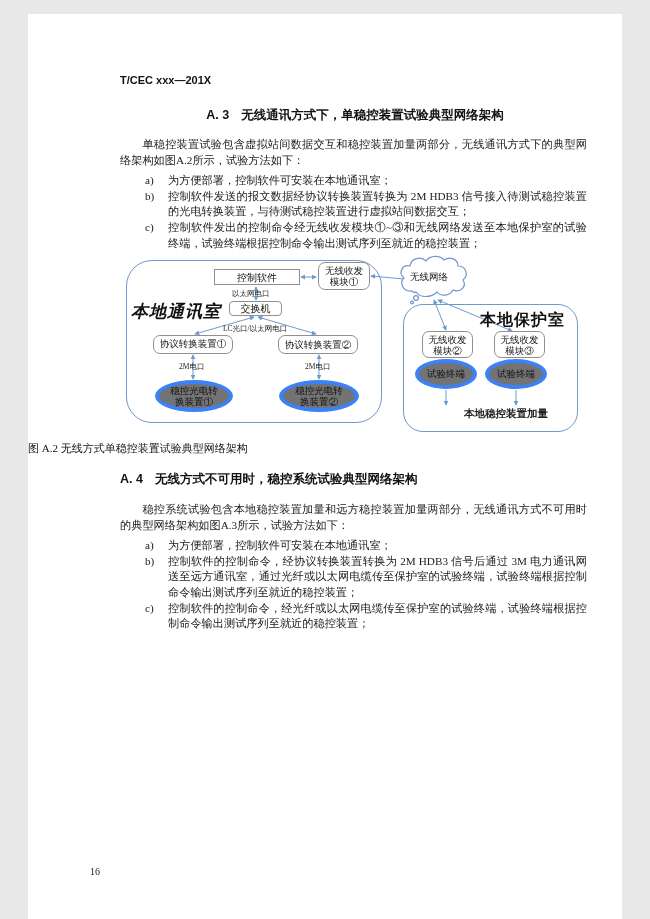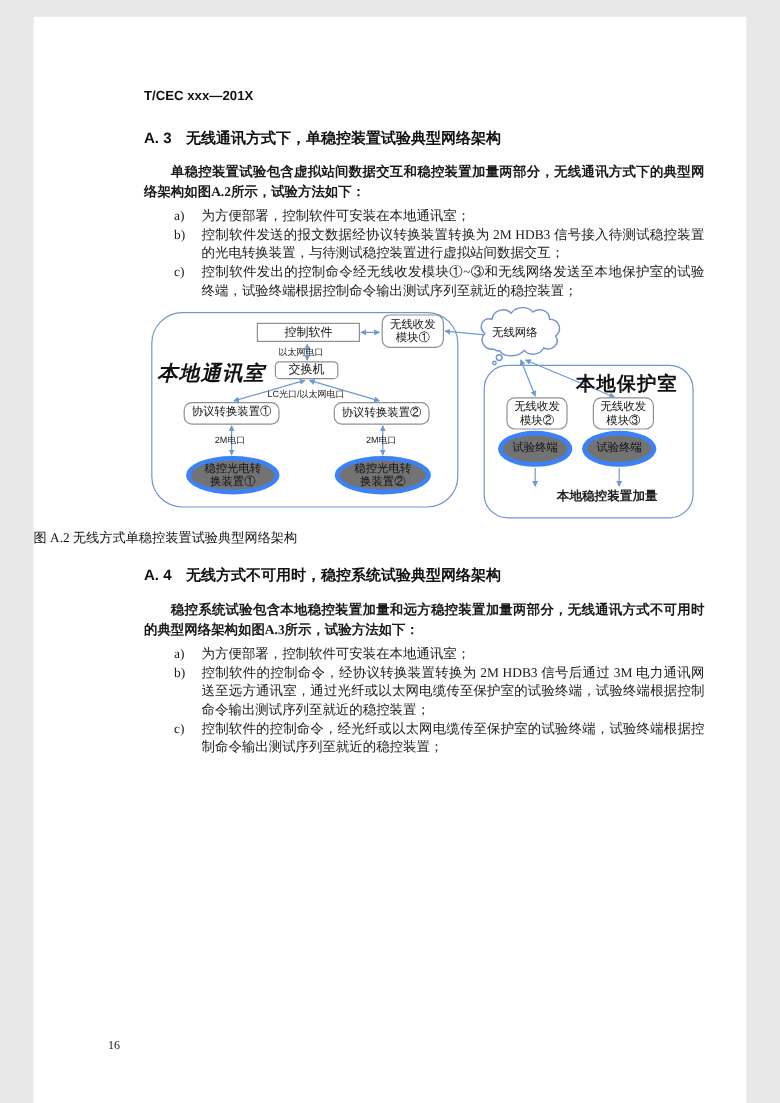--- a/index.html
+++ b/index.html
@@ -17,21 +17,21 @@
   .sec-heading {
     position:absolute; left:92px; width:470px;
     font-family:"Liberation Sans", sans-serif;
     font-size:12.5px; font-weight:bold; color:#111;
   }
   .sec-heading .hnum { margin-right:12px; }
   .textblock {
     position:absolute; left:92px; width:467px;
     font-size:11.2px; line-height:15.6px; text-align:justify;
   }
-  .para { text-indent:2em;font-weight:bold; }
+  .para { text-indent:2em; }
   .list { margin-top:5px; }
   .li { display:flex; }
   .li .mk { flex:0 0 23px; margin-left:25px; }
   .li .tx { flex:1; text-align:justify; }
   .fig-caption {
     position:absolute; left:0; top:427px; width:650px;
     text-align:left; font-size:11px; color:#111;
   }
   .page-num { position:absolute; left:62px; top:852px; font-size:10px; }
 
@@ -46,35 +46,35 @@
   .room-label.protect { left:357px; top:56px; font-size:16px; }
   .dbox {
     position:absolute; z-index:2; background:#fff;
     border:1px solid #8f8f8f; display:flex; align-items:center; justify-content:center;
     text-align:center; font-size:9.5px; line-height:11px; white-space:pre-line;
   }
   .rbox { border-radius:7px; }
   .ell  { position:absolute; z-index:2; background:#737373; border:4px solid #3b82f6;
           border-radius:50%; display:flex; align-items:center; justify-content:center;
           text-align:center; font-size:9.5px; line-height:11.5px; white-space:pre-line; }
-  .dlabel { position:absolute; z-index:3; font-size:7.5px; color:#222; white-space:nowrap; }
+  .dlabel { position:absolute; z-index:3; font-size:7.5px; color:#222; white-space:nowrap;font-family:Liberation Serif, serif; }
   .dlabel.bold { font-weight:bold; font-size:10.5px; text-align:center; }
   .connectors { position:absolute; left:0; top:0; z-index:1; }
   .cloud-svg { position:absolute; left:274px; top:1px; z-index:2; }
   .cloud-text { position:absolute; left:287px; top:17px; width:52px; 
                 font-size:9.5px; z-index:3; }
 </style>
 </head>
 <body>
 
 <div class="page">
 
   <div class="doc-header">T/CEC xxx—201X</div>
 
-  <div class="sec-heading" style="top:93px;">
+  <div class="sec-heading" style="top:93px;text-align:center;">
     <span class="hnum">A. 3</span><span>无线通讯方式下，单稳控装置试验典型网络架构</span>
   </div>
 
   <div class="textblock" style="top:123px;">
     <div class="para">单稳控装置试验包含虚拟站间数据交互和稳控装置加量两部分，无线通讯方式下的典型网络架构如图A.2所示，试验方法如下：</div>
     <div class="list">
       <div class="li">
         <span class="mk">a)</span>
         <span class="tx">为方便部署，控制软件可安装在本地通讯室；</span>
       </div>

